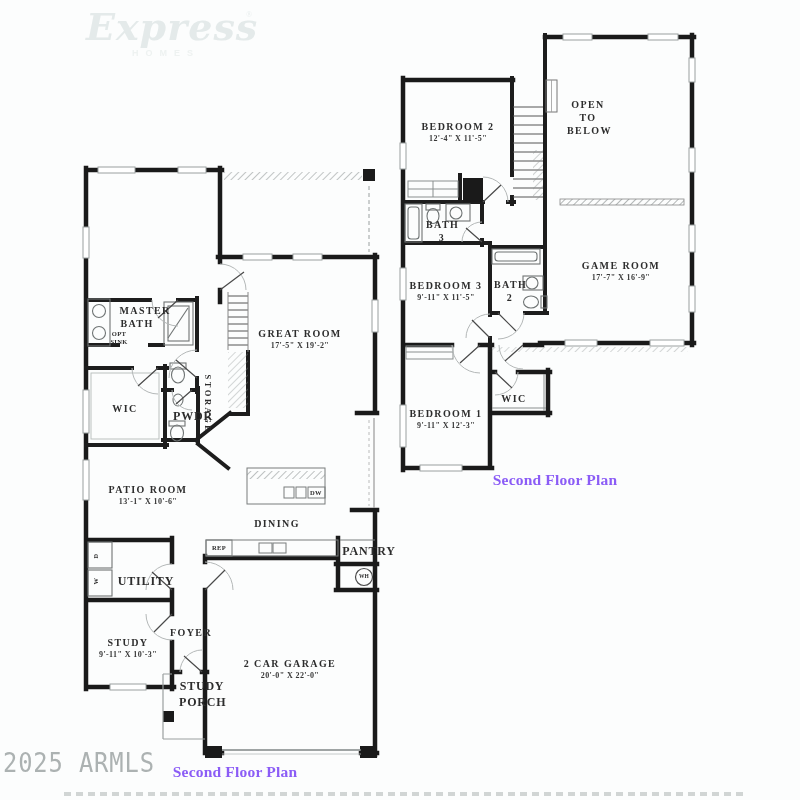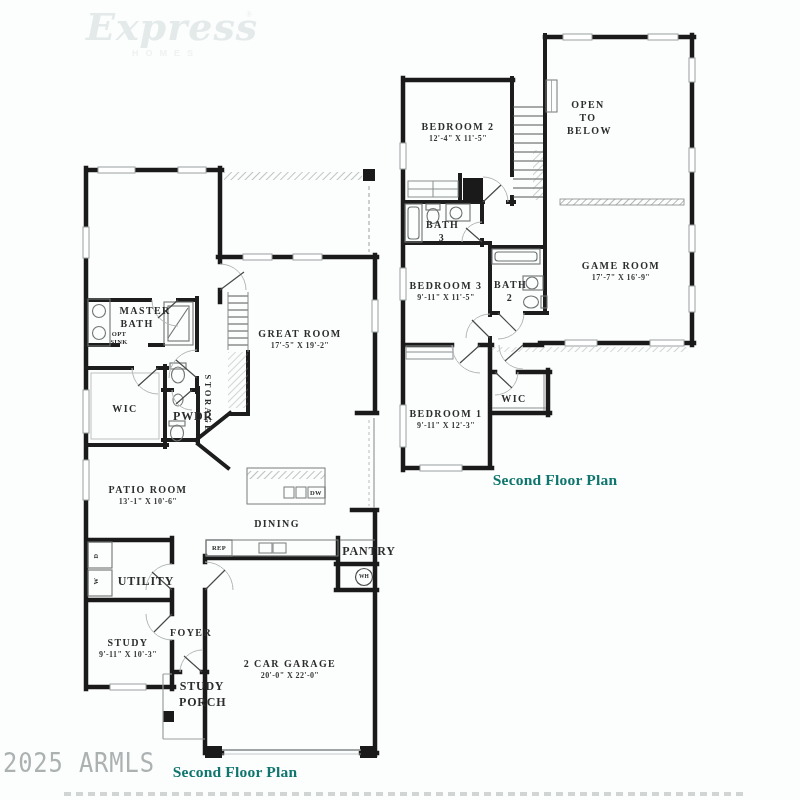--- a/index.html
+++ b/index.html
@@ -9,21 +9,21 @@
   .rm{position:absolute;transform:translate(-50%,-50%);text-align:center;color:#2d2d2d;
       font-weight:700;font-size:10px;letter-spacing:1.4px;line-height:1.3;white-space:nowrap;}
   .rm .nm{display:block;}
   .rm .dm{display:block;font-size:8px;letter-spacing:.4px;font-weight:600;margin-top:1px;color:#383838;}
   .wrap{white-space:normal;}
   .sm{font-size:12px;letter-spacing:.8px;padding-left:24px;}
   .xs{font-size:6.5px;letter-spacing:.3px;}
   .vert{writing-mode:vertical-rl;text-orientation:mixed;font-size:8.5px;letter-spacing:2.5px;}
   .rot{transform:translate(-50%,-50%) rotate(-90deg);}
   .plan-title{position:absolute;transform:translate(-50%,-50%);font-weight:700;font-size:15.5px;
-      letter-spacing:.2px;color:#0f766e;white-space:nowrap;font-family:"Liberation Serif",serif;text-align:right;}
+      letter-spacing:.2px;color:#8b5cf6;white-space:nowrap;font-family:"Liberation Serif",serif;text-align:right;}
   .logo{position:absolute;left:86px;top:8px;width:160px;text-align:center;color:#e4eaea;}
   .logo .script{font-family:"DejaVu Serif",serif;font-style:italic;font-weight:700;font-size:38px;
       letter-spacing:1px;line-height:1;display:block;}
   .logo .reg{position:absolute;right:-6px;top:2px;font-size:8px;font-style:normal;color:#e9eeee;}
   .logo .sub{display:block;margin-top:2px;font-family:"Liberation Sans",sans-serif;font-size:9px;
       letter-spacing:7px;color:#eef2f1;font-weight:700;}
   .armls{position:absolute;left:3px;top:747px;font-family:"DejaVu Sans Mono",monospace;
       font-size:27px;color:#a4aaaa;letter-spacing:1px;transform:scaleX(.88);
       transform-origin:left top;opacity:.9;white-space:nowrap;}
   .fax{position:absolute;left:64px;top:792px;width:682px;height:4px;opacity:.8;

